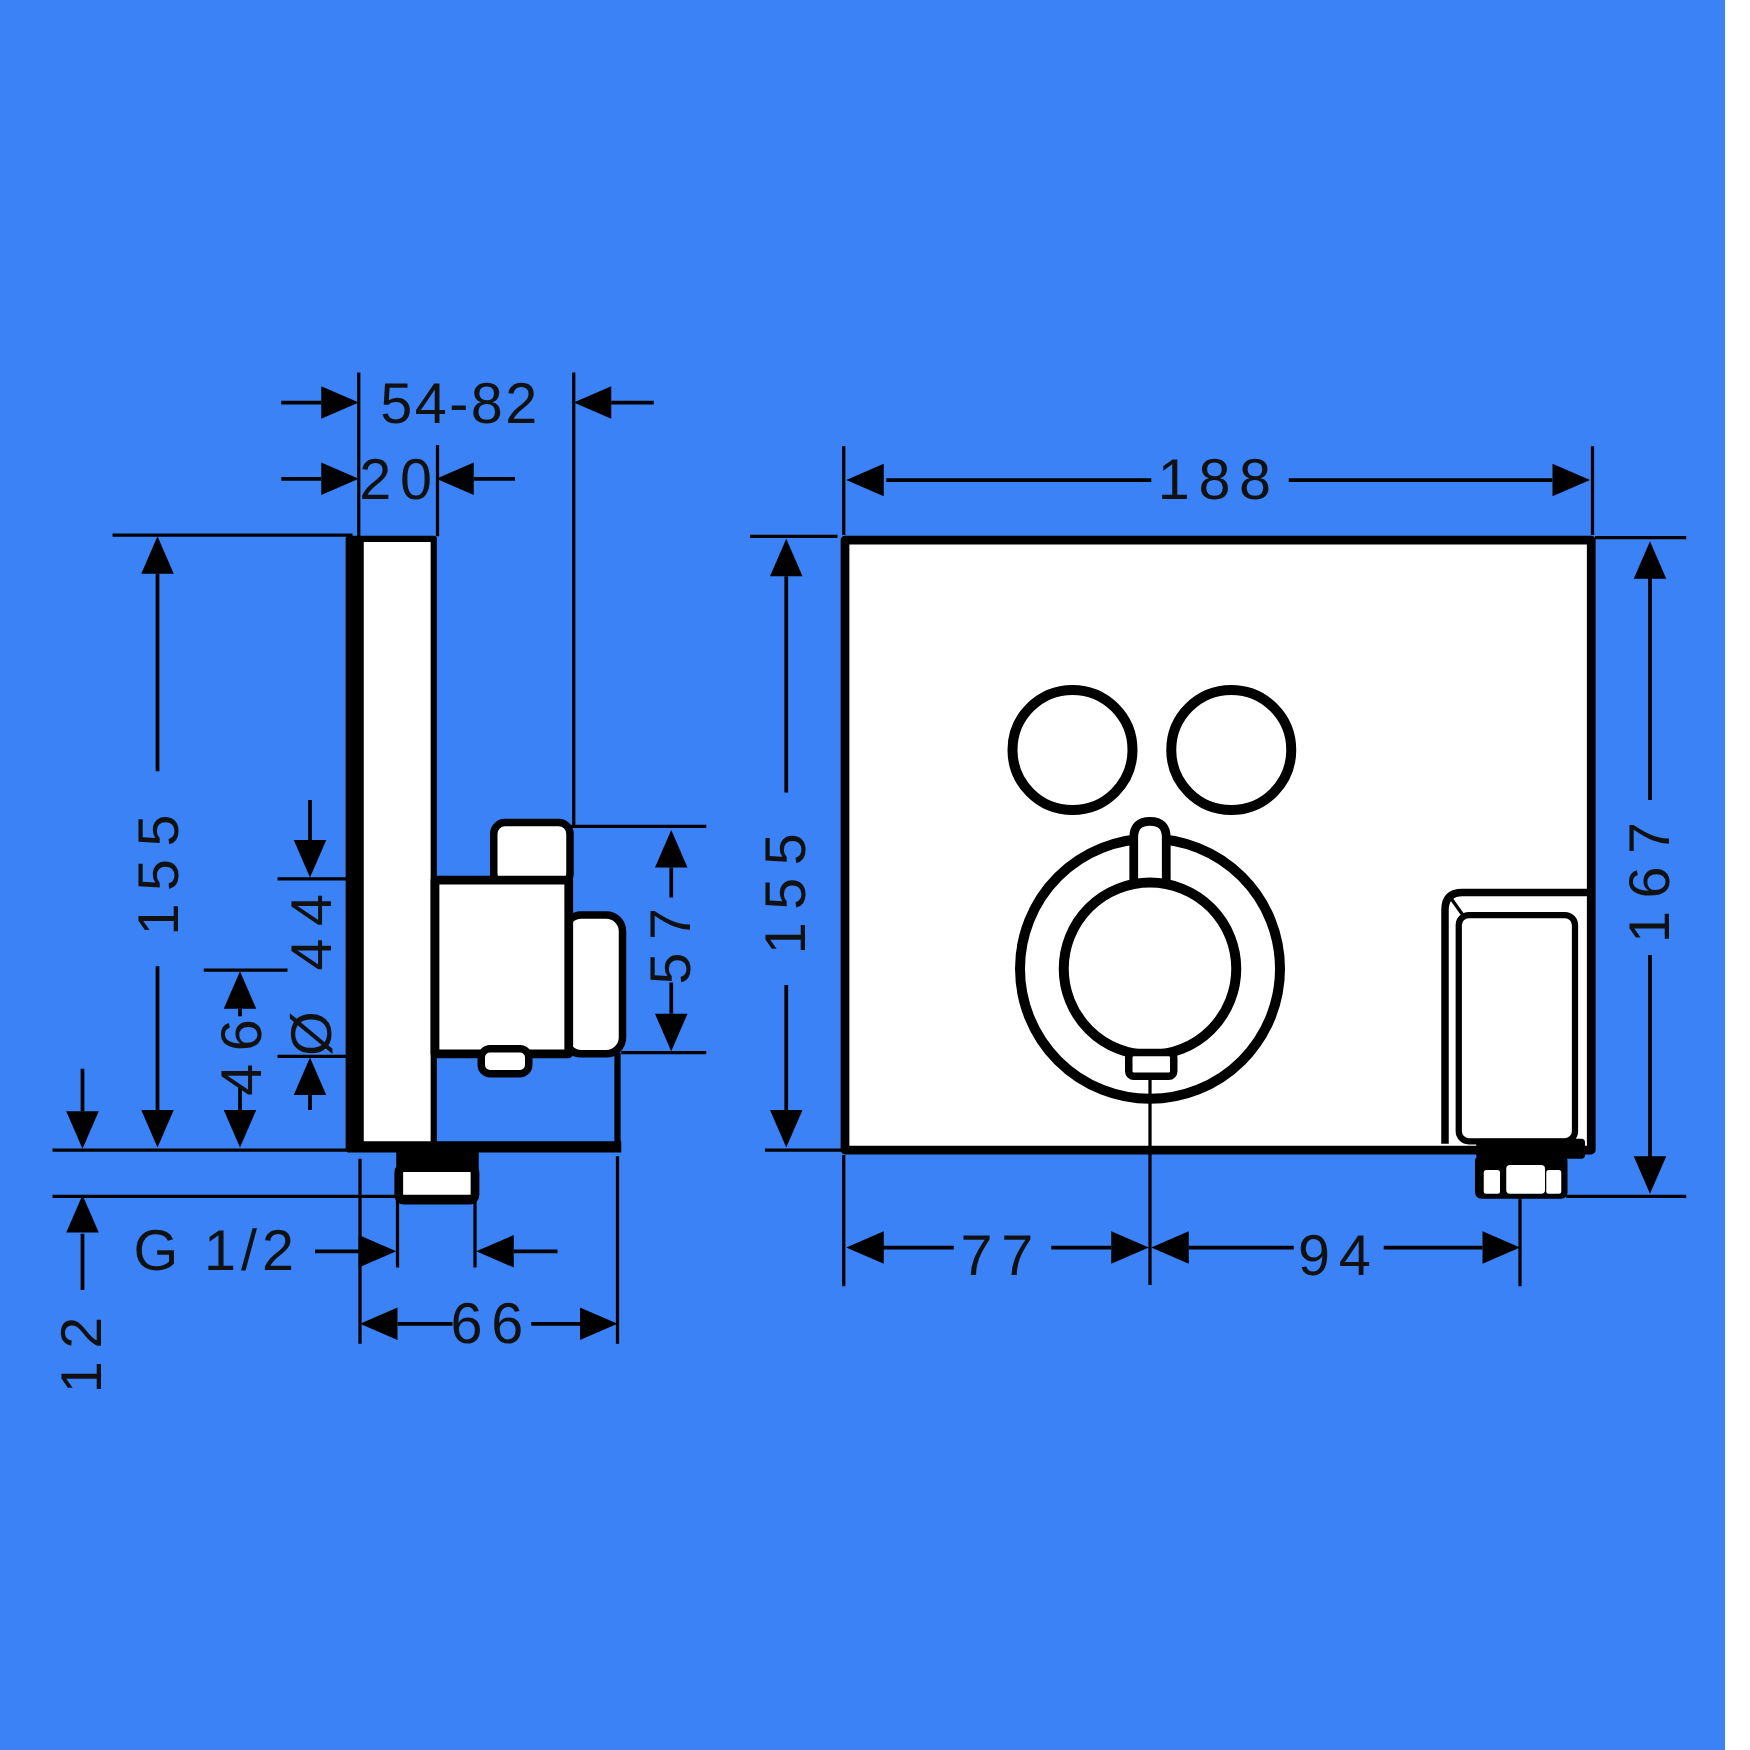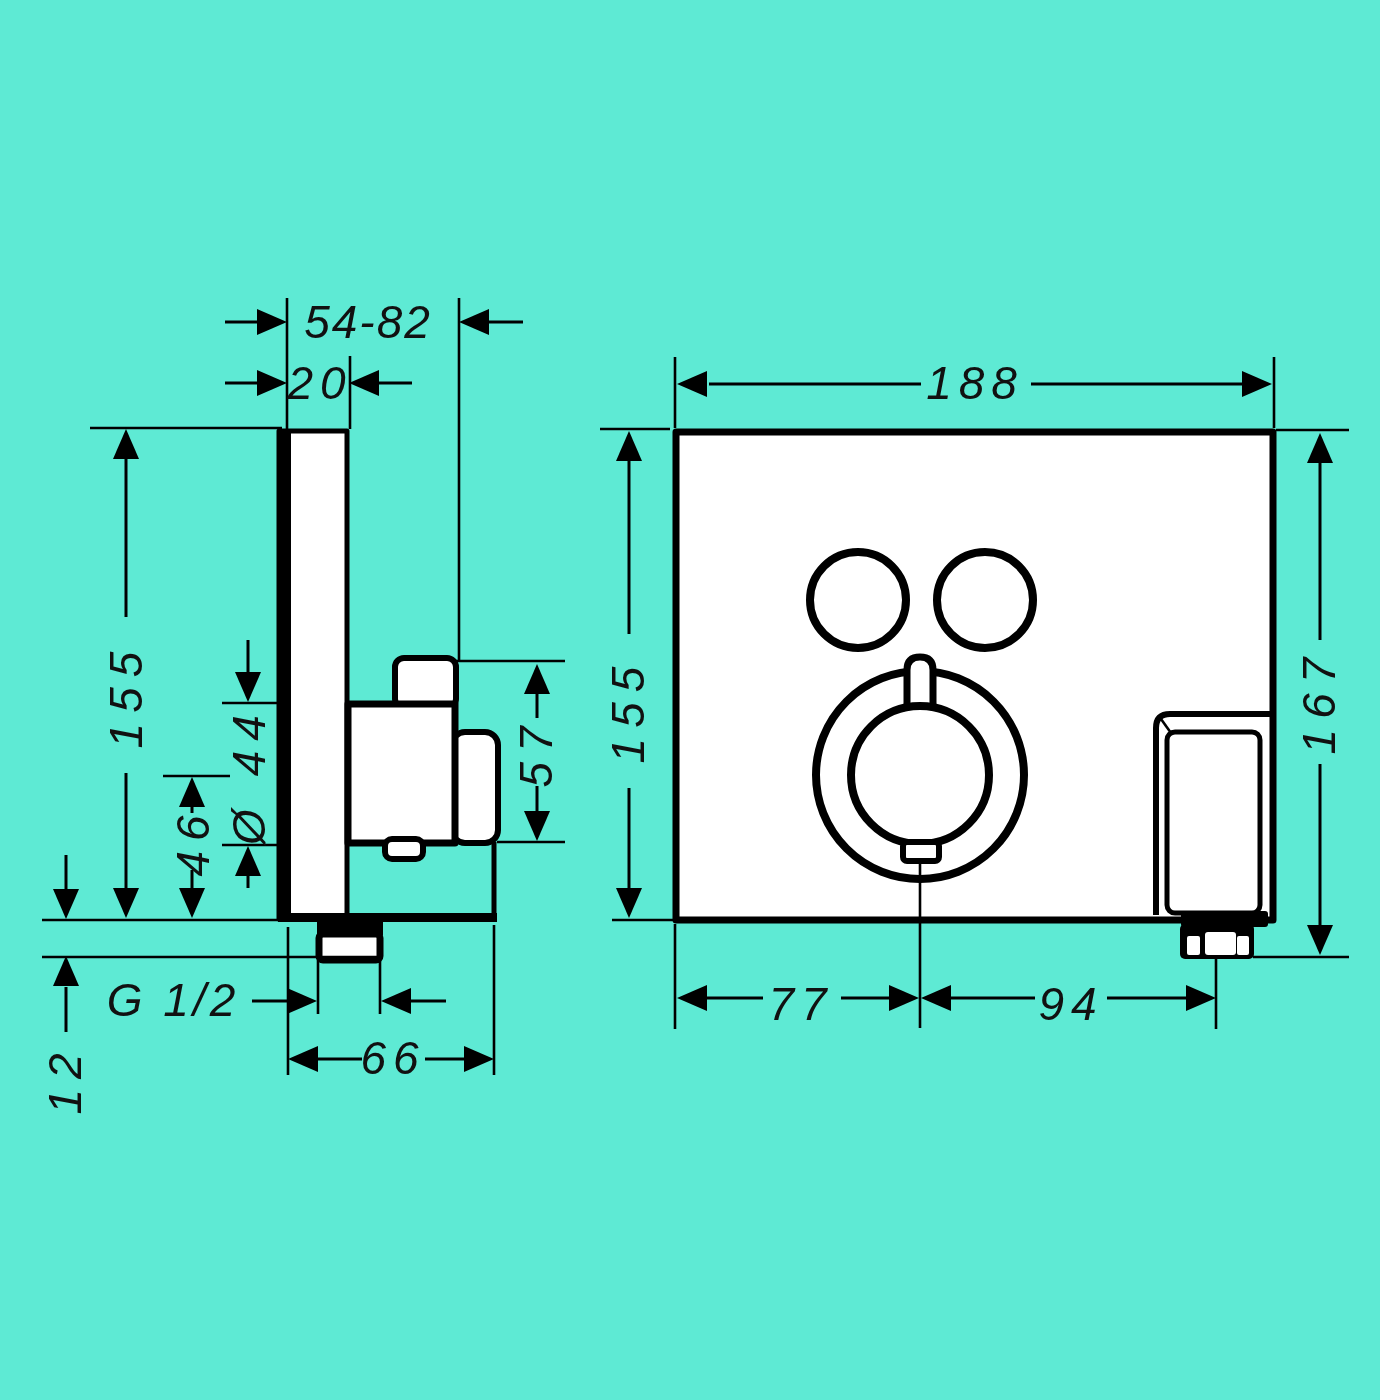--- a/index.html
+++ b/index.html
@@ -1,16 +1,16 @@
 <!DOCTYPE html>
 <html><head>
 <meta charset="utf-8">
 <style>
   html,body{margin:0;padding:0;background:#ffffff;}
-  .stage{width:1380px;height:1400px;background:#5eead4;position:relative;overflow:hidden;font-style:italic;}
+  .stage{width:1380px;height:1400px;background:#3b82f6;position:relative;overflow:hidden;}
   svg{display:block;}
   
   .ol7{fill:#ffffff;stroke:#000000;stroke-width:7;stroke-linejoin:round;}
   .ol6{fill:#ffffff;stroke:#000000;stroke-width:6;stroke-linejoin:round;}
   .ol5{fill:#ffffff;stroke:#000000;stroke-width:5;stroke-linejoin:round;}
   .c8{fill:#ffffff;stroke:#000000;stroke-width:8;}
   .edge6{fill:none;stroke:#000000;stroke-width:6;stroke-linejoin:round;}
   .edge5{fill:none;stroke:#000000;stroke-width:5;}
   .solid{fill:#000000;stroke:none;}
   .win{fill:#ffffff;stroke:none;}

